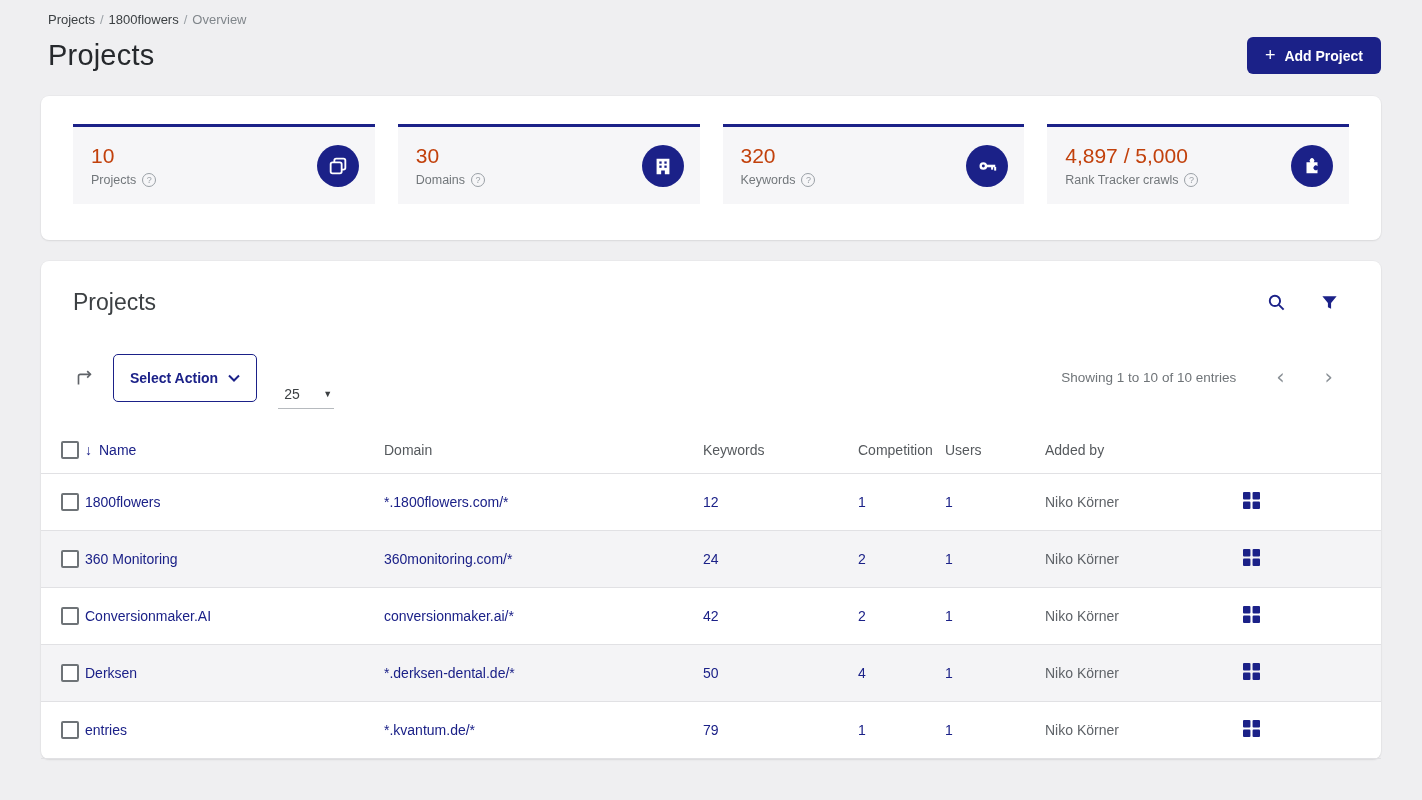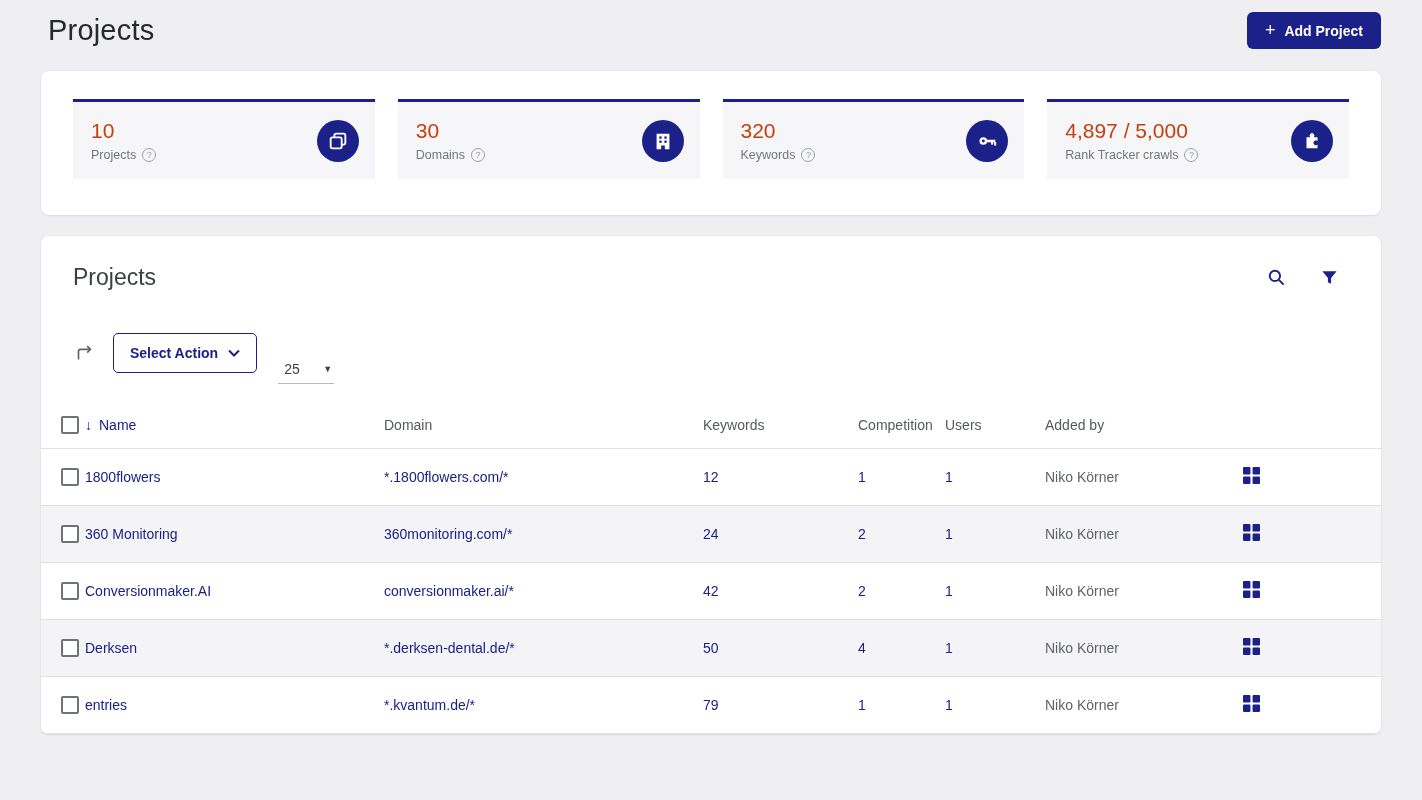--- a/index.html
+++ b/index.html
@@ -65,21 +65,21 @@
   .icon-btn { background: none; border: none; padding: 0; cursor: pointer; display: flex; }
   .icon-btn svg { width: 19px; height: 19px; }
 
   .toolbar { display: flex; align-items: center; padding: 0 42px 0 32px; margin-bottom: 22px; }
   .export-btn { margin-right: 18px; }
   .export-btn svg { width: 22px; height: 22px; }
   .select-action-btn {
     display: inline-flex; align-items: center; gap: 10px;
     background: #fff; border: 1px solid #1b2188; border-radius: 5px;
     color: #1b2188; font-size: 14px; font-weight: 600;
-    height: 40px; padding: 0 16px; cursor: pointer;
+    height: 48px; padding: 0 16px; cursor: pointer;
     font-family: "Liberation Sans", sans-serif;
   }
   .pagesize {
     margin-left: 21px; width: 56px; border-bottom: 1px solid #b6babe;
     display: inline-flex; align-items: center; justify-content: space-between;
     font-size: 14px; color: #3c4043; padding: 4px 2px 6px 6px; cursor: pointer; margin-top: 36px;
   }
   .pagesize .caret { font-size: 9px; color: #3c4043; }
   .toolbar-right { margin-left: auto; display: flex; align-items: center; gap: 28px; }
   .showing-text { font-size: 13.5px; color: #6f7478; margin-right: 6px; }
@@ -116,20 +116,23 @@
     background: #fff; display: inline-block; vertical-align: middle; cursor: pointer;
   }
   .grid-icon-btn { background: none; border: none; padding: 0; cursor: pointer; display: inline-flex; }
   .grid-icon-btn svg { width: 17px; height: 17px; }
 </style>
 </head>
 <body>
 
 <div class="page">
 
+  <nav class="breadcrumb">
+    <a>Projects</a><span class="sep">/</span><a>1800flowers</a><span class="sep">/</span><span class="current">Overview</span>
+  </nav>
 
   <div class="title-row">
     <h1 class="page-title">Projects</h1>
     <button class="btn-primary">
       <span class="plus-glyph">+</span>
       <span>Add Project</span>
     </button>
   </div>
 
   <section class="card card-stats">
@@ -239,20 +242,25 @@
         <svg width="12" height="8" viewBox="0 0 12 8" fill="none" stroke="#1b2188" stroke-width="2">
             <path d="M1 1.5 6 6.5 11 1.5"></path>
           </svg>
       </button>
 
       <div class="pagesize">
         <span>25</span>
         <span class="caret">▼</span>
       </div>
 
+      <div class="toolbar-right">
+        <span class="showing-text">Showing 1 to 10 of 10 entries</span>
+        <button class="pager-btn" aria-label="previous page">‹</button>
+        <button class="pager-btn" aria-label="next page">›</button>
+      </div>
     </div>
 
     <table>
       <colgroup>
         <col class="c-check">
           <col class="c-name">
           <col class="c-domain">
           <col class="c-keywords">
         <col class="c-comp">
           <col class="c-users">

